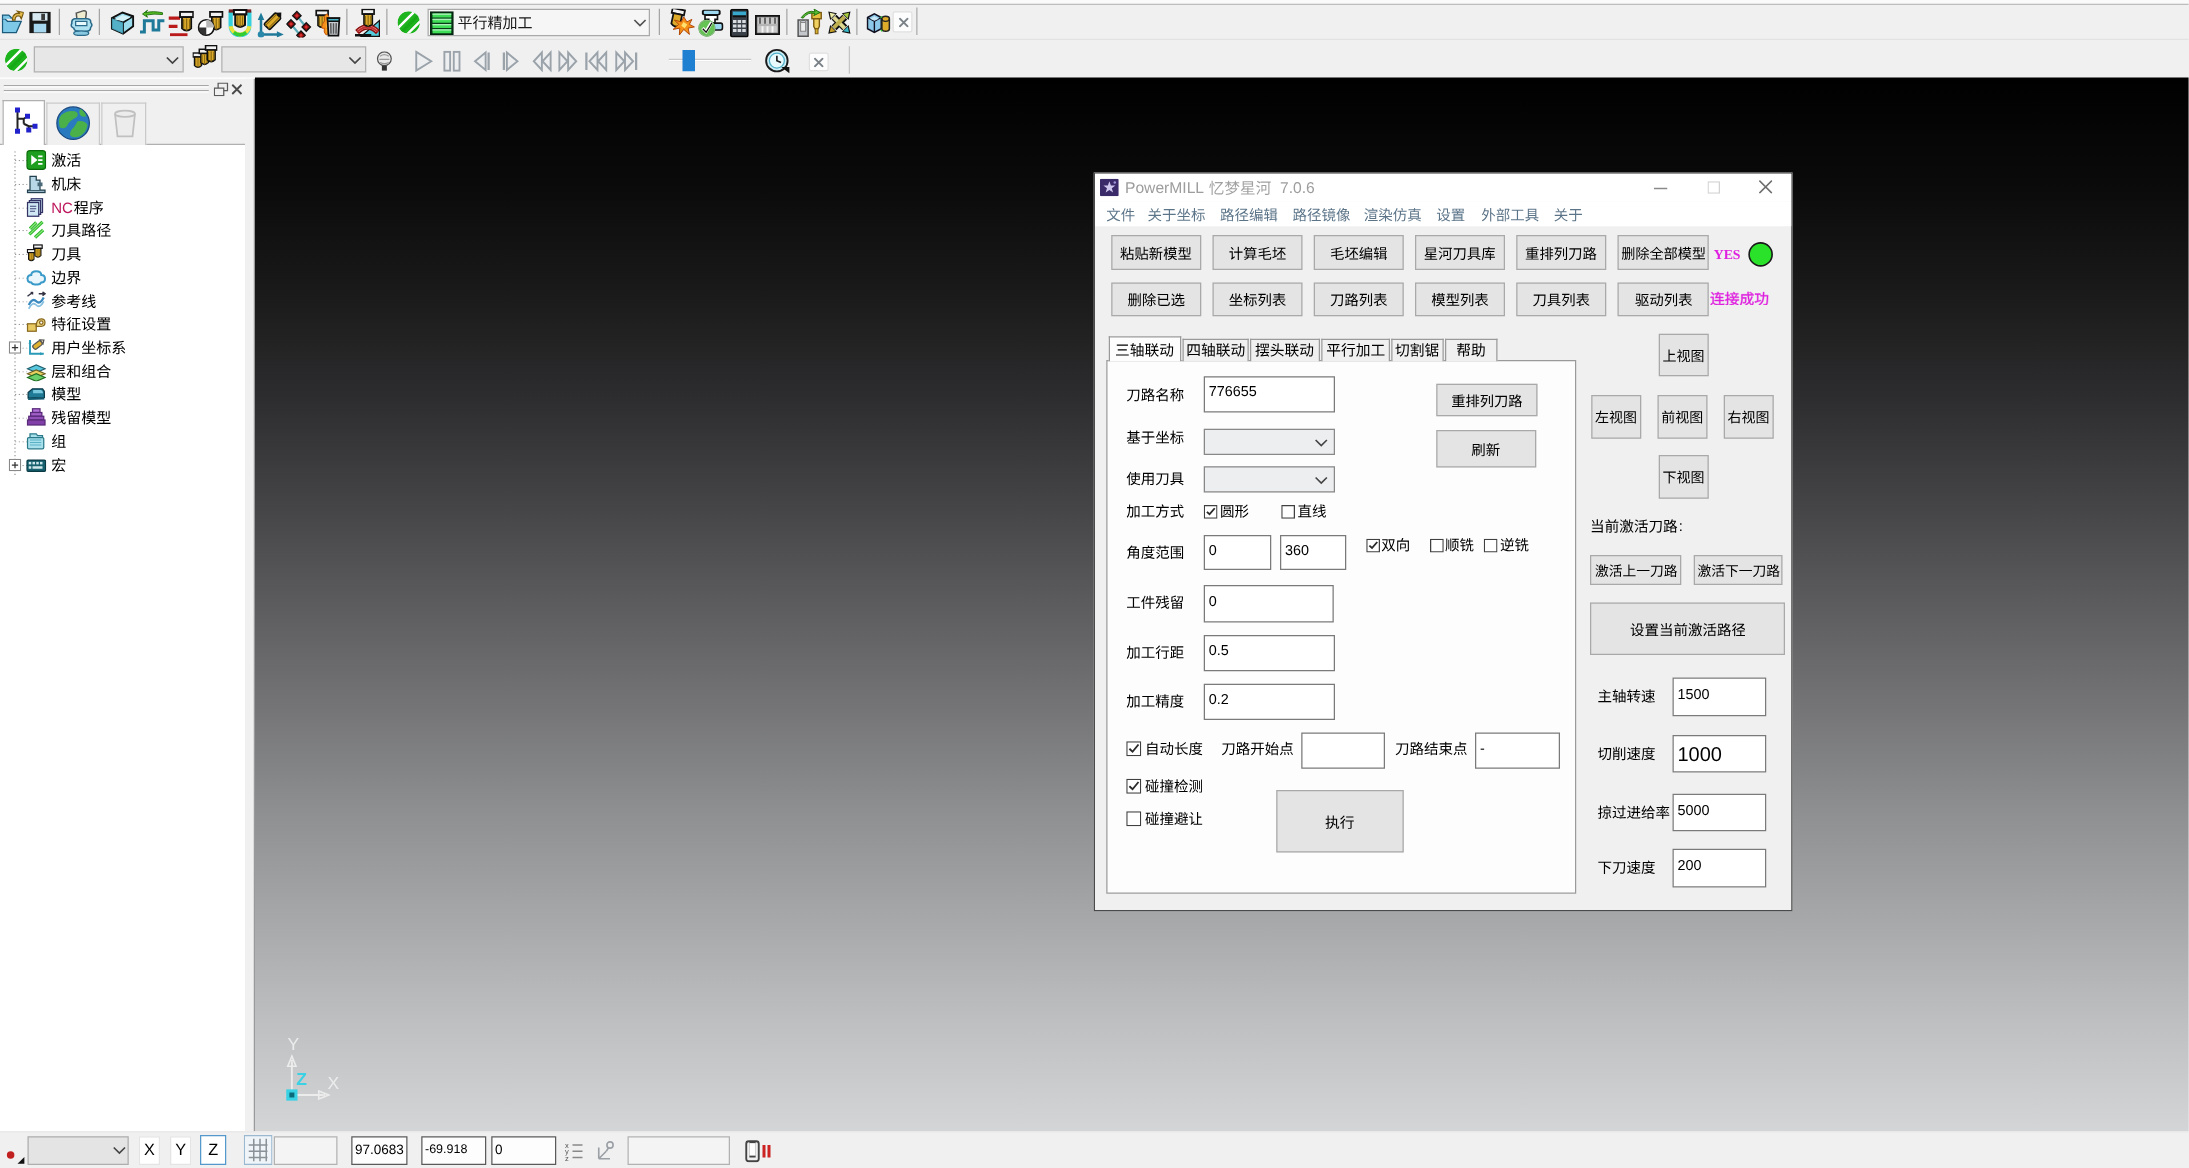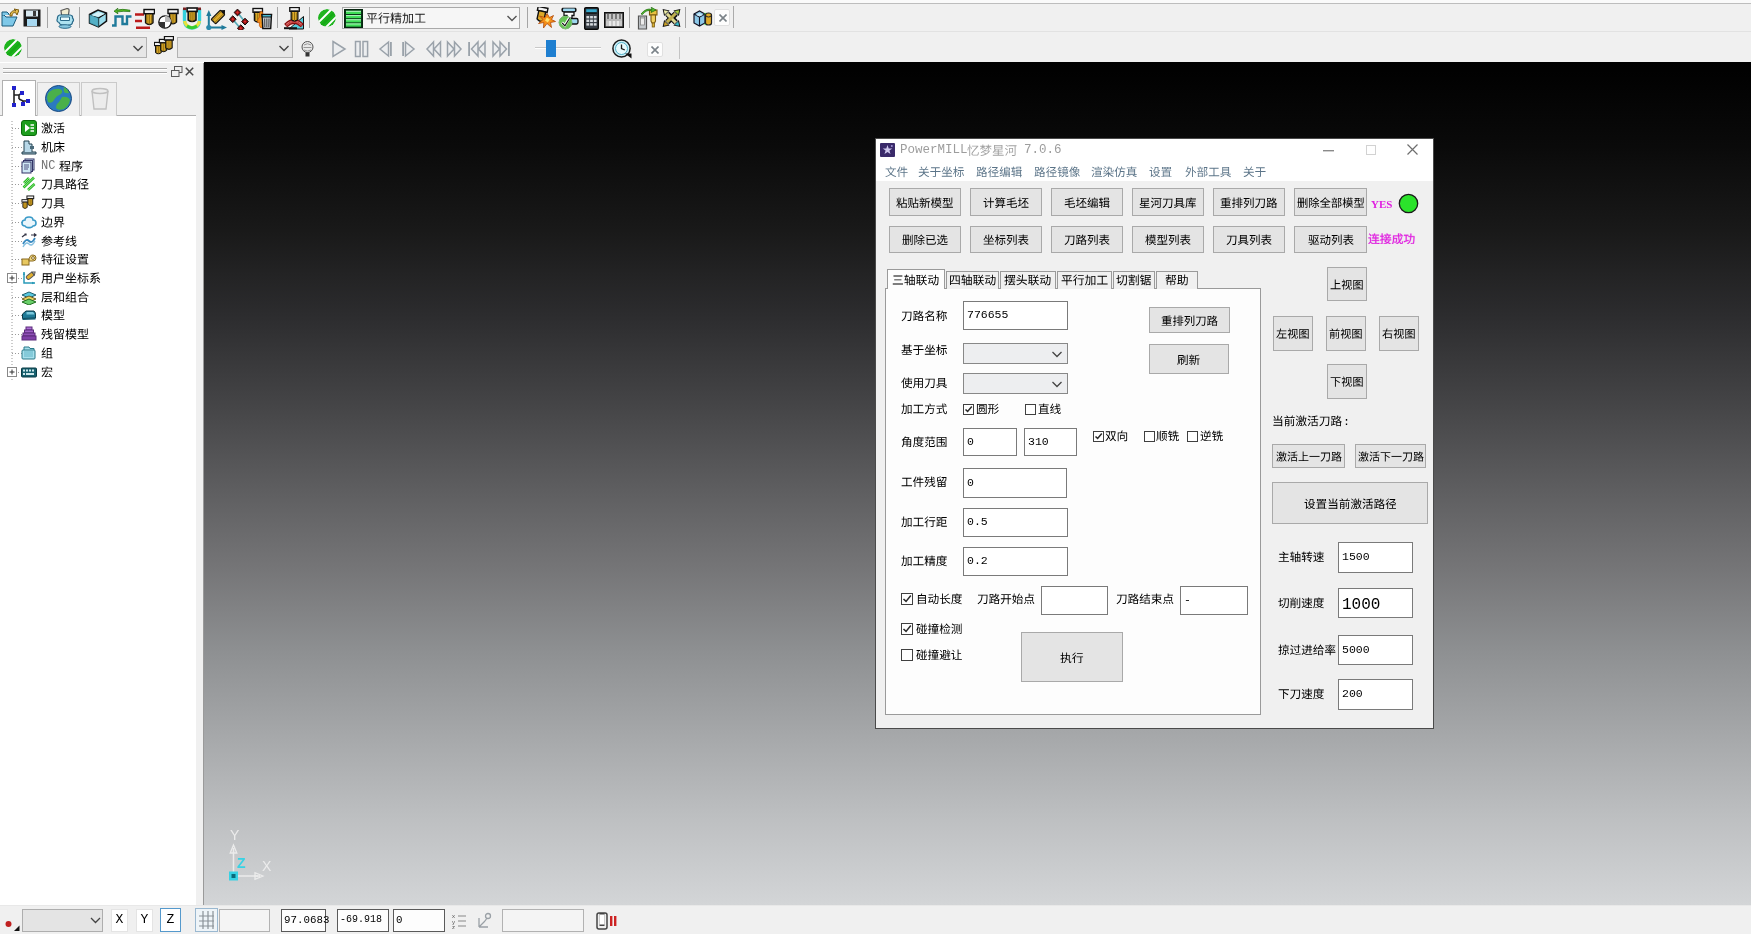--- a/index.html
+++ b/index.html
@@ -1,18 +1,18 @@
 <!DOCTYPE html>
 <html><head><meta charset="utf-8"><title>PowerMILL</title><style>
 *{margin:0;padding:0;box-sizing:border-box}
 html,body{width:1751px;height:934px;overflow:hidden}
 body{font-family:"Liberation Sans",sans-serif;background:#f0f0f0;position:relative}
 .tb{position:absolute;background:#f0f0f0}
 svg{display:block}
-.lat{position:absolute;font-family:Liberation Mono, monospace;white-space:pre}
+.lat{position:absolute;font-family:Liberation Sans, sans-serif;white-space:pre}
 #vp{position:absolute;left:204px;top:62px;width:1547px;height:843px;
 background:linear-gradient(180deg,#000 0%,#0a0a0a 10%,#191919 20%,#2c2c2e 30%,#434345 40%,#5c5c5e 50%,#757577 60%,#8e9092 70%,#a6a8aa 80%,#bec0c2 90%,#d3d5d7 100%)}
 #lp{position:absolute;left:0;top:62px;width:204px;height:843px;background:#f0f0f0;border-top:1px solid #fff}
 #lp::after{content:"";position:absolute;left:196px;top:0;width:7px;height:843px;background:#f0f0f0;border-right:1px solid #9a9a9a}
 #sb{position:absolute;left:0;top:905px;width:1751px;height:29px;background:#f0f0f0;border-top:1px solid #e8e8e8}
 #dlg{position:absolute;left:875px;top:138px;width:559px;height:591px;background:#f0f0f0;border:1px solid #4a4a4a}
 .btn{position:absolute;background:#e4e4e4;border:1px solid #a9a9a9}
 .fld{position:absolute;background:#fff;border:1px solid #7a7a7a}
 </style></head><body>
 <div id="root">
@@ -414,21 +414,21 @@
         <path d="M0 0.5 L10 0.5" stroke="#999" stroke-width="1" stroke-dasharray="1 2"></path>
       </svg>
 <svg style="position:absolute;left:21px;top:95px" width="16" height="16" viewBox="0 0 16 16">
         <g stroke="#336" fill="#cfe8f4">
           <rect x="4" y="1" width="9" height="11"></rect>
           <rect x="2.5" y="2.5" width="9" height="11"></rect>
           <rect x="1" y="4" width="9" height="11"></rect>
         </g>
         <path d="M3 7 L8 7 M3 9 L8 9 M3 11 L7 11" stroke="#447" stroke-width="0.9"></path>
       </svg>
-<div class="lat" style="left:41px;top:96px;font-size:12px;color:#737373">NC</div>
+<div class="lat" style="left:41px;top:96px;font-size:12px;color:#be185d">NC</div>
 <svg width="24" height="12" viewBox="0 0 2000 1000" style="position:absolute;left:59px;top:97px">
         <g transform="translate(0,880) scale(1,-1)" fill="#000">
           <use href="#u7a0b"></use>
           <use href="#u5e8f" x="1000"></use>
         </g>
       </svg>
 <svg style="position:absolute;left:12px;top:121px" width="10" height="1" viewBox="0 0 10 1">
         <path d="M0 0.5 L10 0.5" stroke="#999" stroke-width="1" stroke-dasharray="1 2"></path>
       </svg>
 <svg style="position:absolute;left:21px;top:113px" width="16" height="16" viewBox="0 0 16 16">
@@ -1011,21 +1011,21 @@
         <g transform="translate(0,880) scale(1,-1)" fill="#000">
           <use href="#u89d2"></use>
           <use href="#u5ea6" x="1000"></use>
           <use href="#u8303" x="2000"></use>
           <use href="#u56f4" x="3000"></use>
         </g>
       </svg>
 <div class="fld" style="left:87px;top:289px;width:54px;height:28px"></div>
       <div class="lat" style="left:91px;top:296px;font-size:11.5px">0</div>
 <div class="fld" style="left:148px;top:289px;width:53px;height:28px"></div>
-      <div class="lat" style="left:152px;top:296px;font-size:11.5px">310</div>
+      <div class="lat" style="left:152px;top:296px;font-size:11.5px">360</div>
 <svg style="position:absolute;left:217px;top:292px" width="11" height="11">
         <rect x="0.5" y="0.5" width="10" height="10" fill="#fff" stroke="#404040" stroke-width="1"></rect>
         <path d="M2.5 5.5 L4.62 7.4 L8.8 2.6" stroke="#2a2a2a" stroke-width="1.5" fill="none"></path>
       </svg>
 <svg width="23.2" height="11.6" viewBox="0 0 2000 1000" style="position:absolute;left:229px;top:291px">
         <g transform="translate(0,880) scale(1,-1)" fill="#000">
           <use href="#u53cc"></use>
           <use href="#u5411" x="1000"></use>
         </g>
       </svg>

